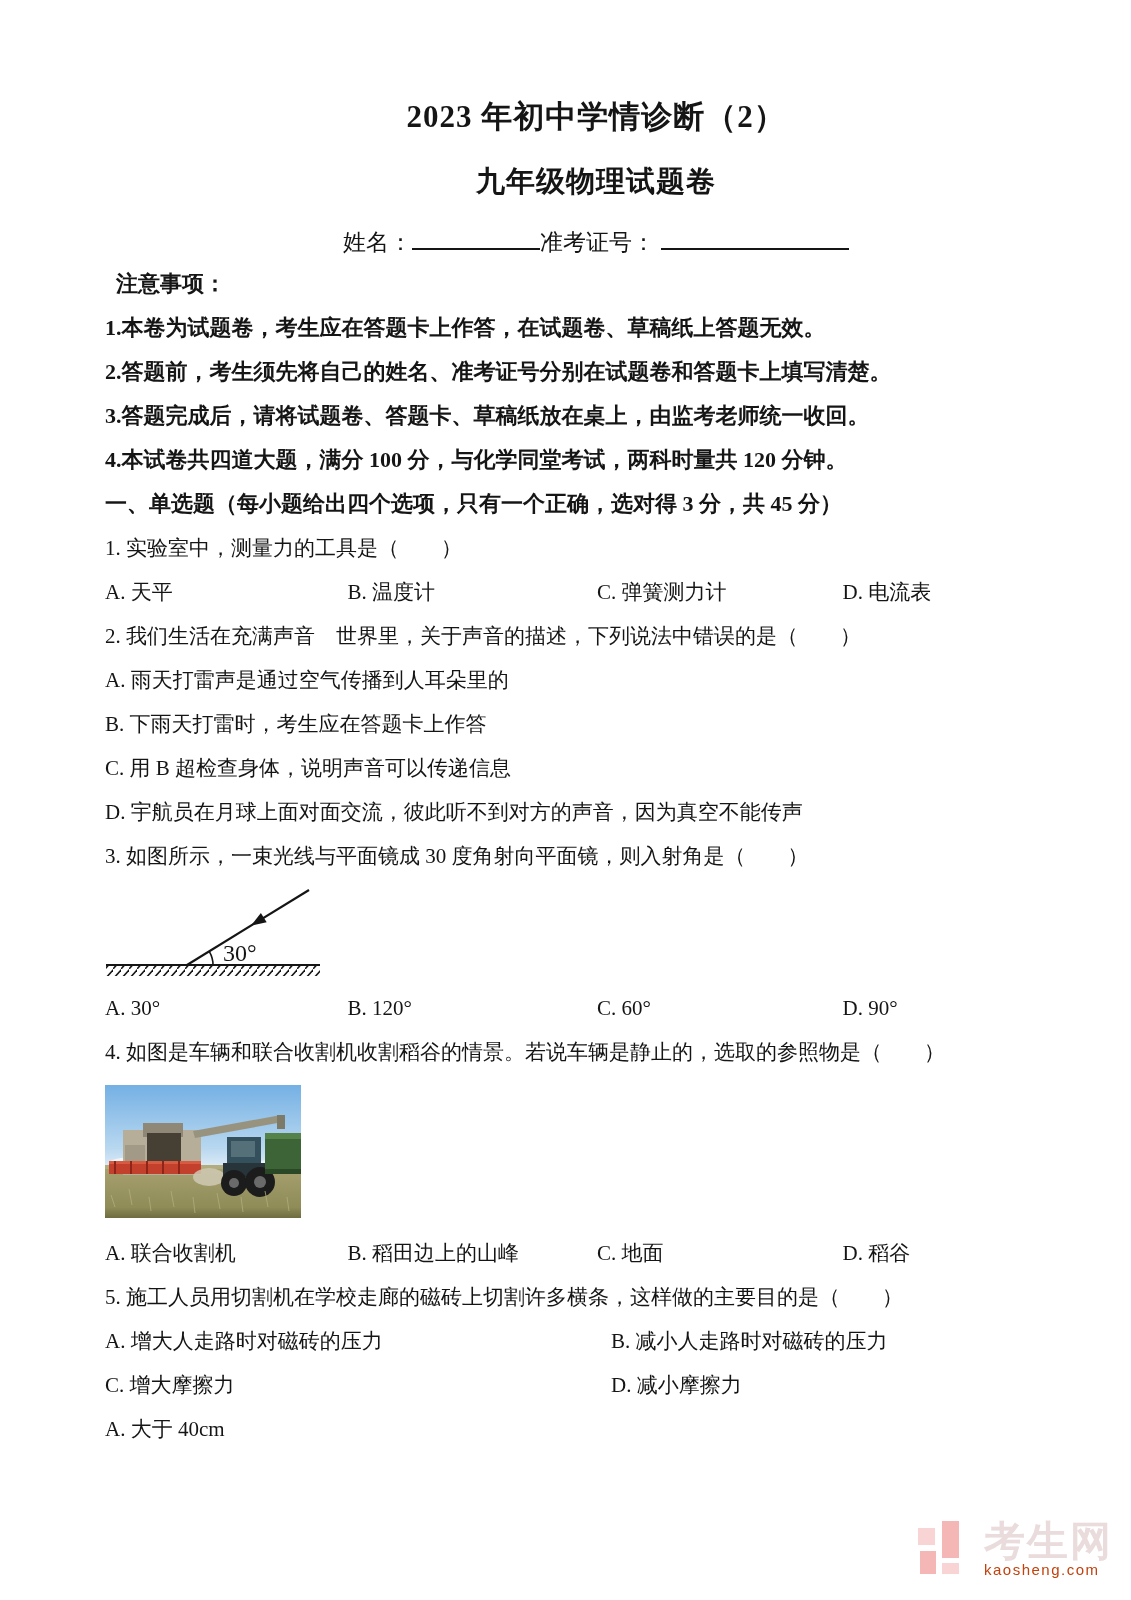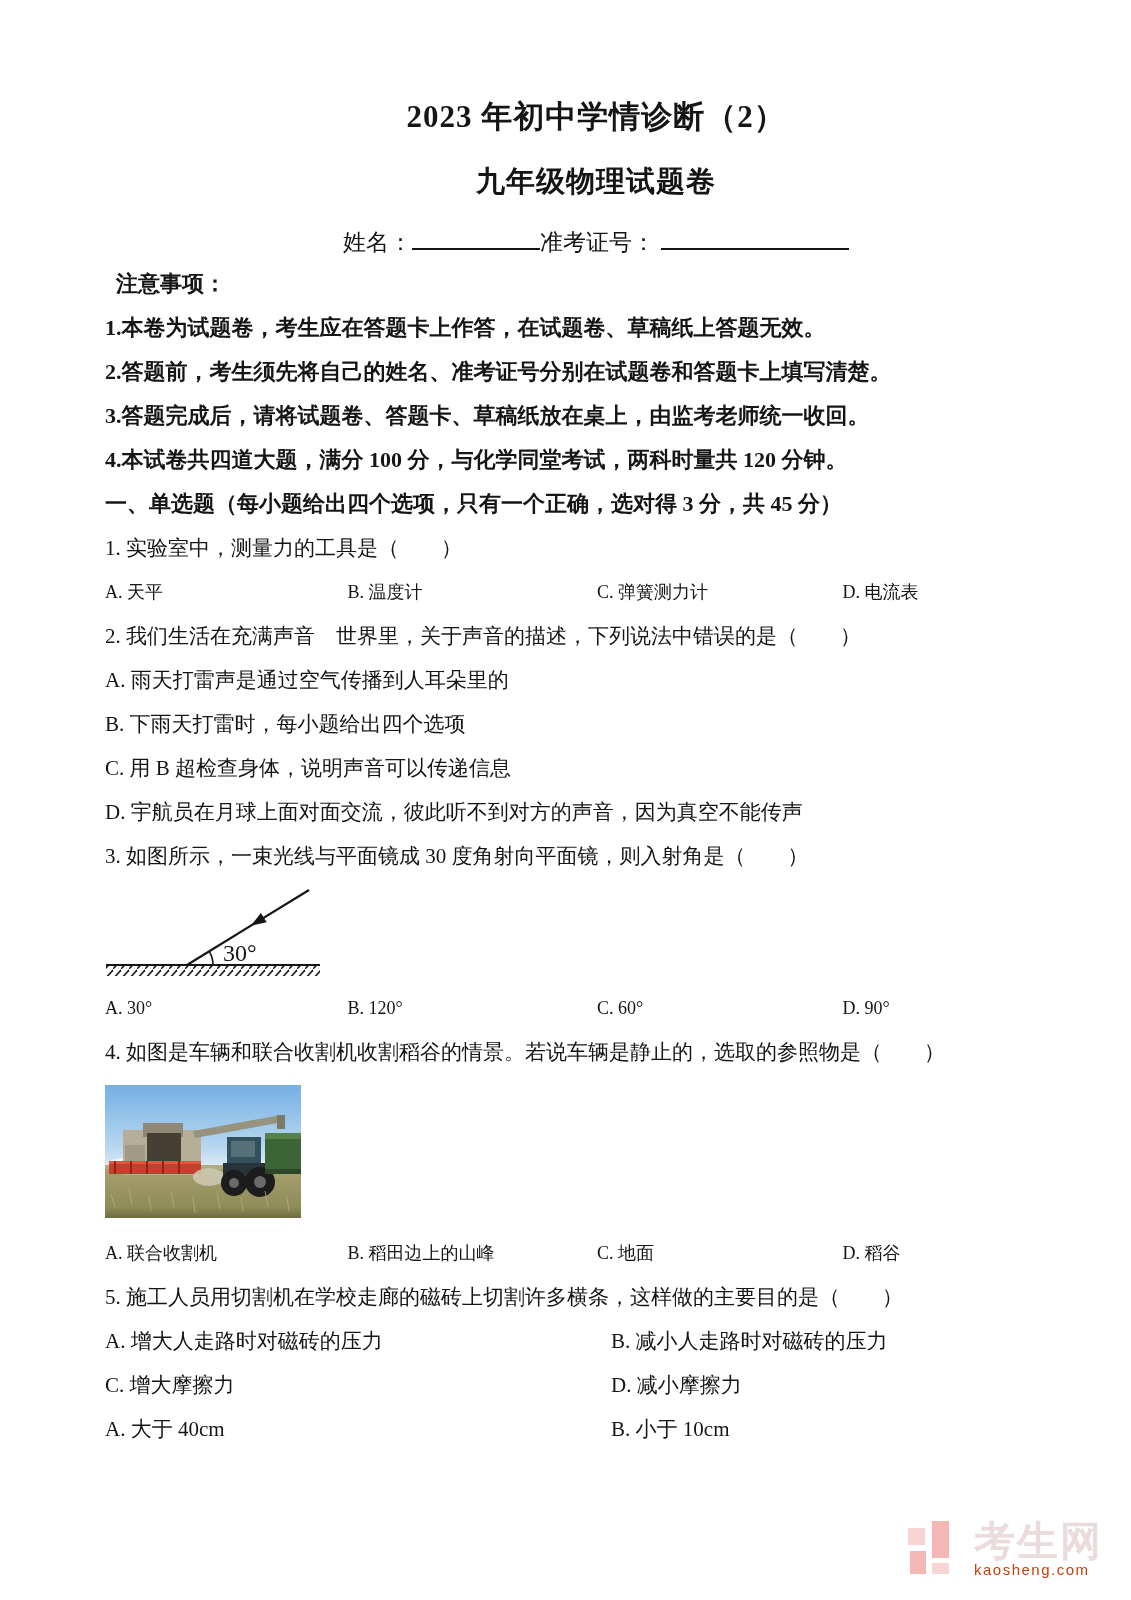--- a/index.html
+++ b/index.html
@@ -59,33 +59,33 @@
   }
   .q {
     font-size: 21px; margin: 0 0 22px 0; line-height: 22px;
   }
   .opt-line {
     font-size: 21px; margin: 0 0 22px 0; line-height: 22px;
   }
   .opts4 {
     display: grid;
     grid-template-columns: 24.7% 25.4% 25% auto;
-    font-size: 18px; margin: 0 0 22px 0; line-height: 22px;
+    font-size: 21px; margin: 0 0 22px 0; line-height: 22px;
   }
   .opts2 {
     display: grid;
     grid-template-columns: 49.5% auto;
     font-size: 21px; margin: 0 0 22px 0; line-height: 22px; gap: 20px;
   }
   .fig3 { margin: 4px 0 14px 0; text-decoration: underline; }
   .photo-wrap { margin: 10px 0 18px 0; }
   
   .watermark {
     position: absolute;
-    right: 28px;
+    right: 18px;
     bottom: 22px;
     display: flex;
     align-items: flex-start;
     gap: 22px;
   }
   .wm-logo { position: relative; width: 45px; height: 55px; flex: 0 0 auto; }
   .wm-logo div { position: absolute; }
   .wm-b1 { left: 1px;  top: 7px;  width: 17px; height: 17px; }
   .wm-b2 { left: 3px;  top: 30px; width: 16px; height: 23px; }
   .wm-b3 { left: 25px; top: 0;    width: 17px; height: 37px; }
@@ -125,21 +125,21 @@
   <p class="q">1.  实验室中，测量力的工具是（　　）</p>
   <div class="opts4">
     <span>A.  天平</span>
     <span>B.  温度计</span>
     <span>C.  弹簧测力计</span>
     <span>D.  电流表</span>
   </div>
 
   <p class="q">2.  我们生活在充满声音　世界里，关于声音的描述，下列说法中错误的是（　　）</p>
   <p class="opt-line">A.  雨天打雷声是通过空气传播到人耳朵里的</p>
-  <p class="opt-line">B.  下雨天打雷时，每小题给出四个选项</p>
+  <p class="opt-line">B.  下雨天打雷时，考生应在答题卡上作答</p>
   <p class="opt-line">C.  用 B 超检查身体，说明声音可以传递信息</p>
   <p class="opt-line">D.  宇航员在月球上面对面交流，彼此听不到对方的声音，因为真空不能传声</p>
 
   <p class="q">3.  如图所示，一束光线与平面镜成 30 度角射向平面镜，则入射角是（　　）</p>
   <div class="fig3">
     <svg width="218" height="88" viewBox="0 0 218 88">
       <defs>
         <pattern id="hatch" width="8" height="10" patternUnits="userSpaceOnUse">
           <line x1="9" y1="0" x2="0" y2="10" stroke="#151515" stroke-width="1.6"></line>
         </pattern>
@@ -245,21 +245,20 @@
     <span>A.  增大人走路时对磁砖的压力</span>
     <span>B.  减小人走路时对磁砖的压力</span>
   </div>
   <div class="opts2">
     <span>C.  增大摩擦力</span>
     <span>D.  减小摩擦力</span>
   </div>
 
   <div class="opts2">
     <span>A.  大于 40cm</span>
-    <span>B.  小于 10cm</span>
   </div>
 
   <div class="watermark">
     <div class="wm-logo">
       <div class="wm-b1" style="background: rgb(249, 212, 212);"></div>
       <div class="wm-b2" style="background: rgb(245, 182, 182);"></div>
       <div class="wm-b3" style="background: rgb(245, 182, 182);"></div>
       <div class="wm-b4" style="background: rgb(249, 212, 212);"></div>
     </div>
     <div class="wm-text">

